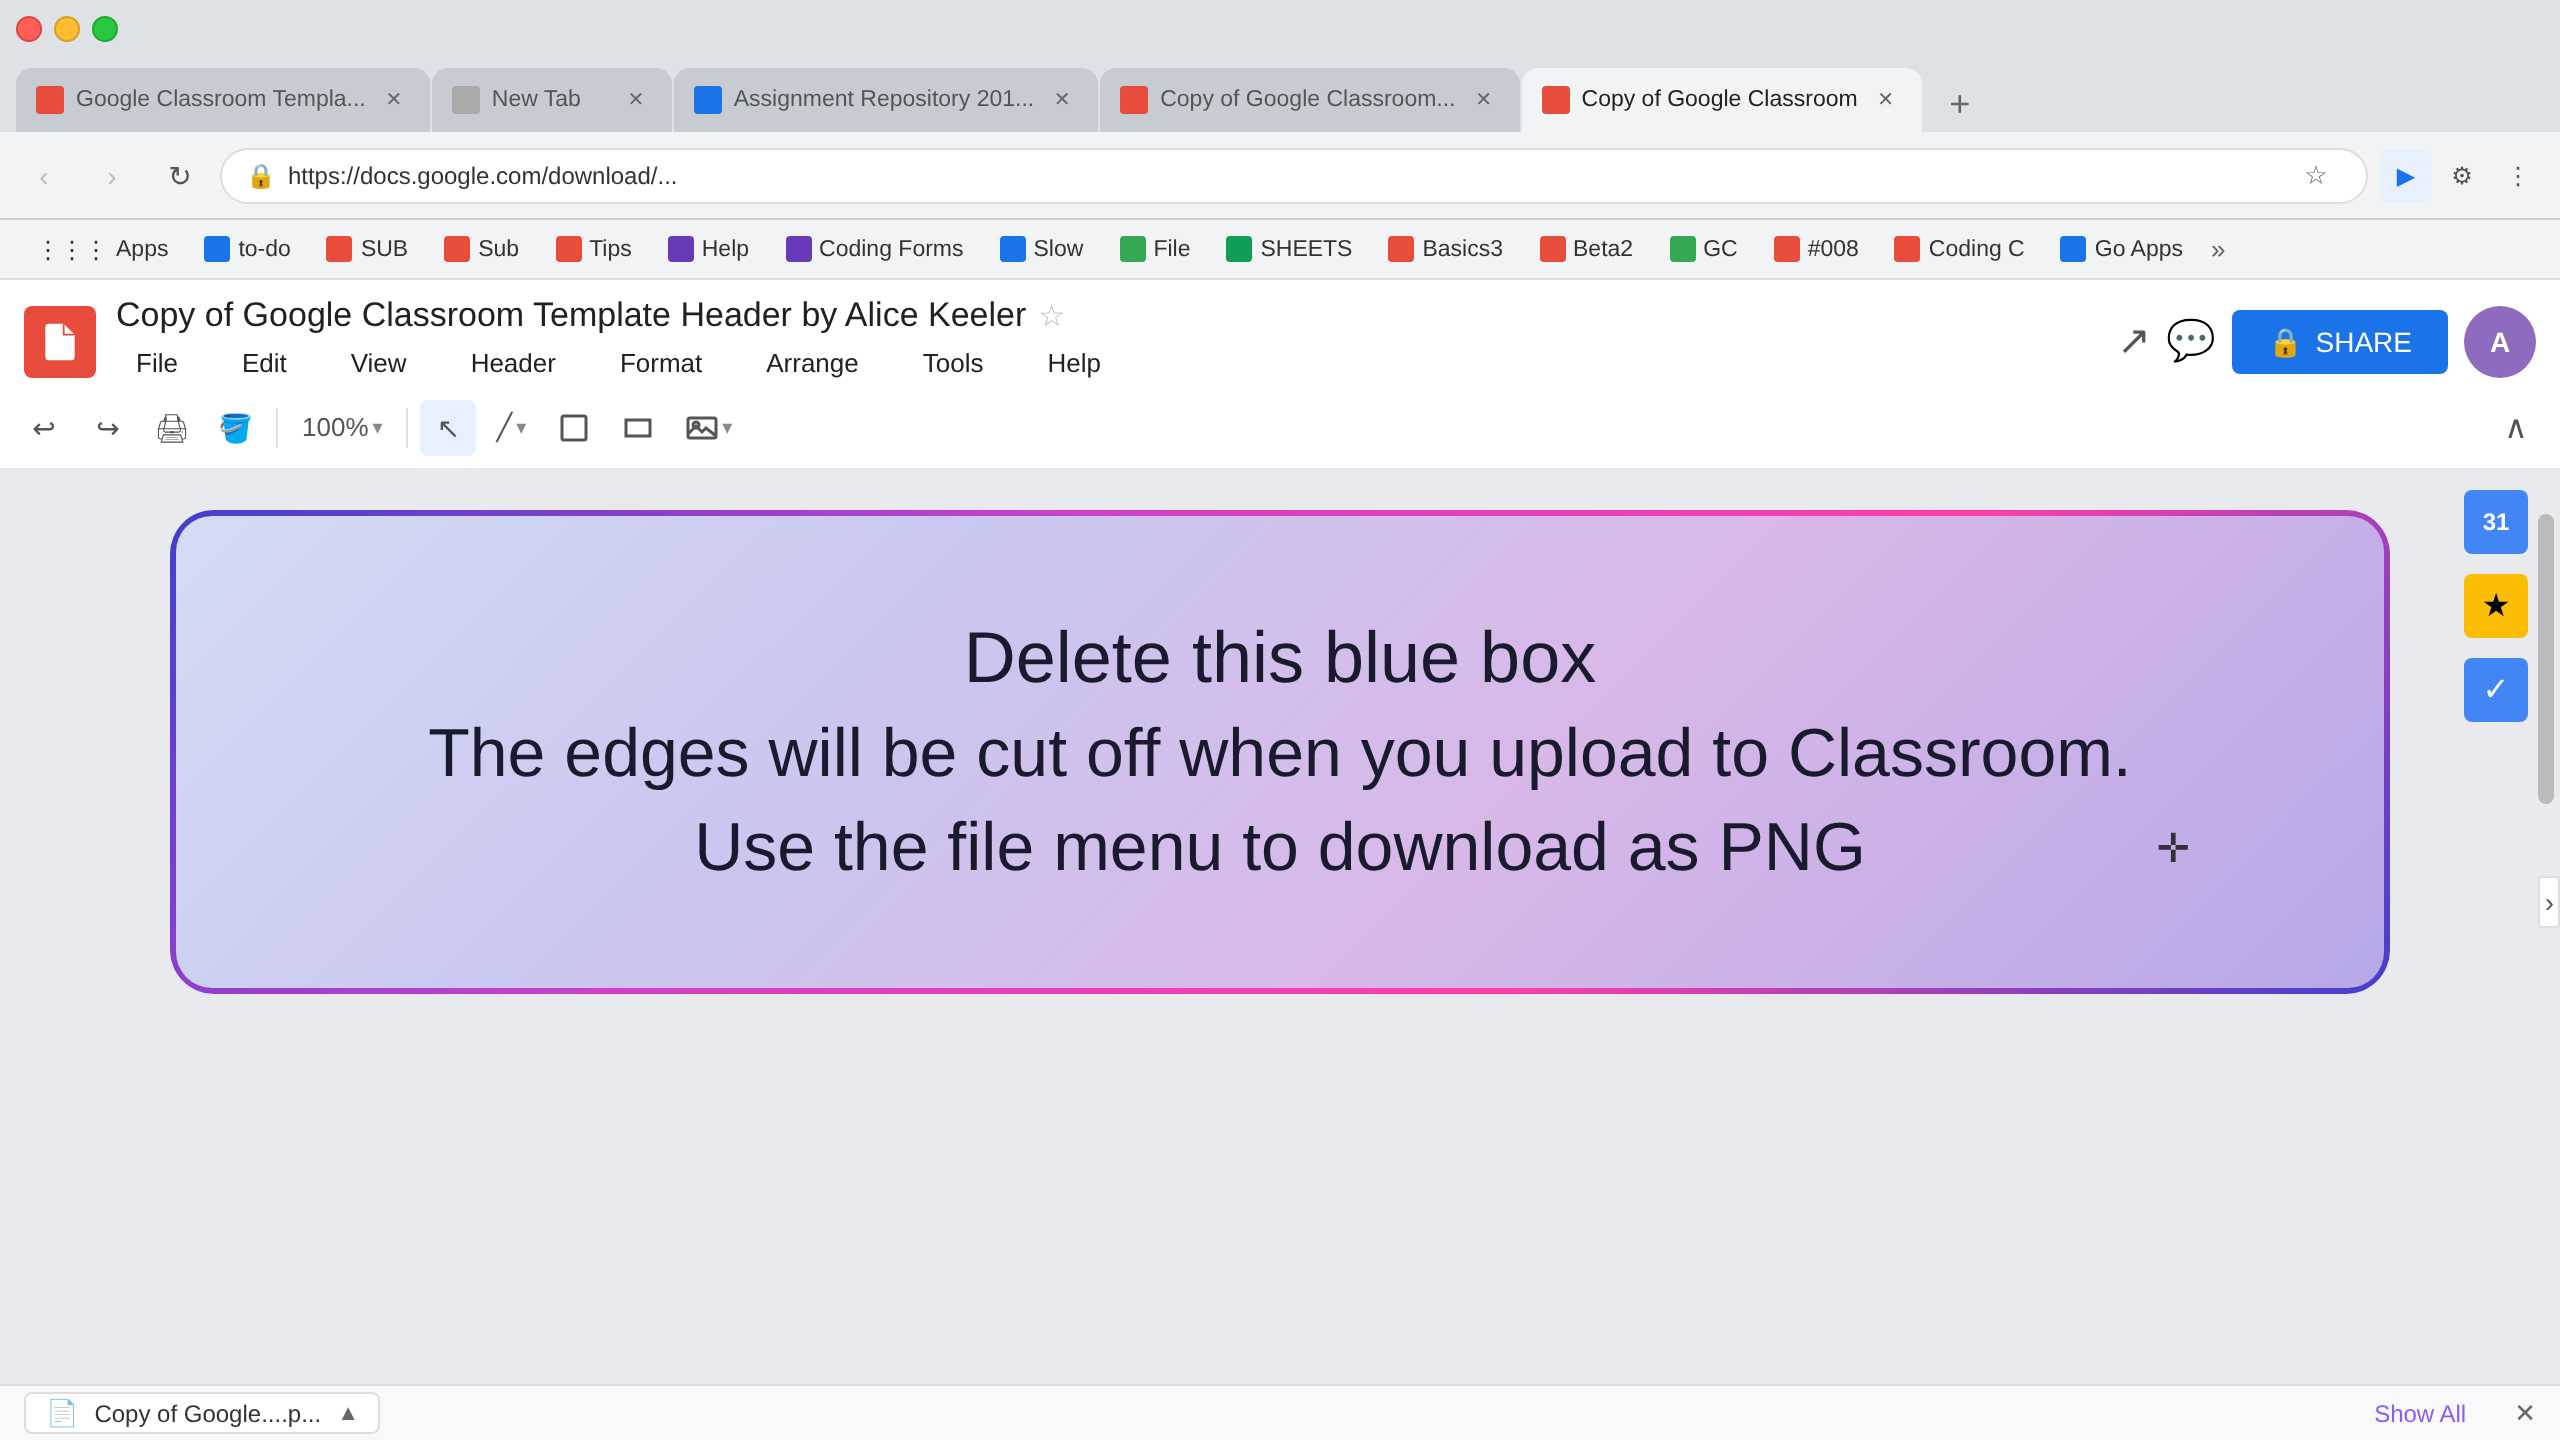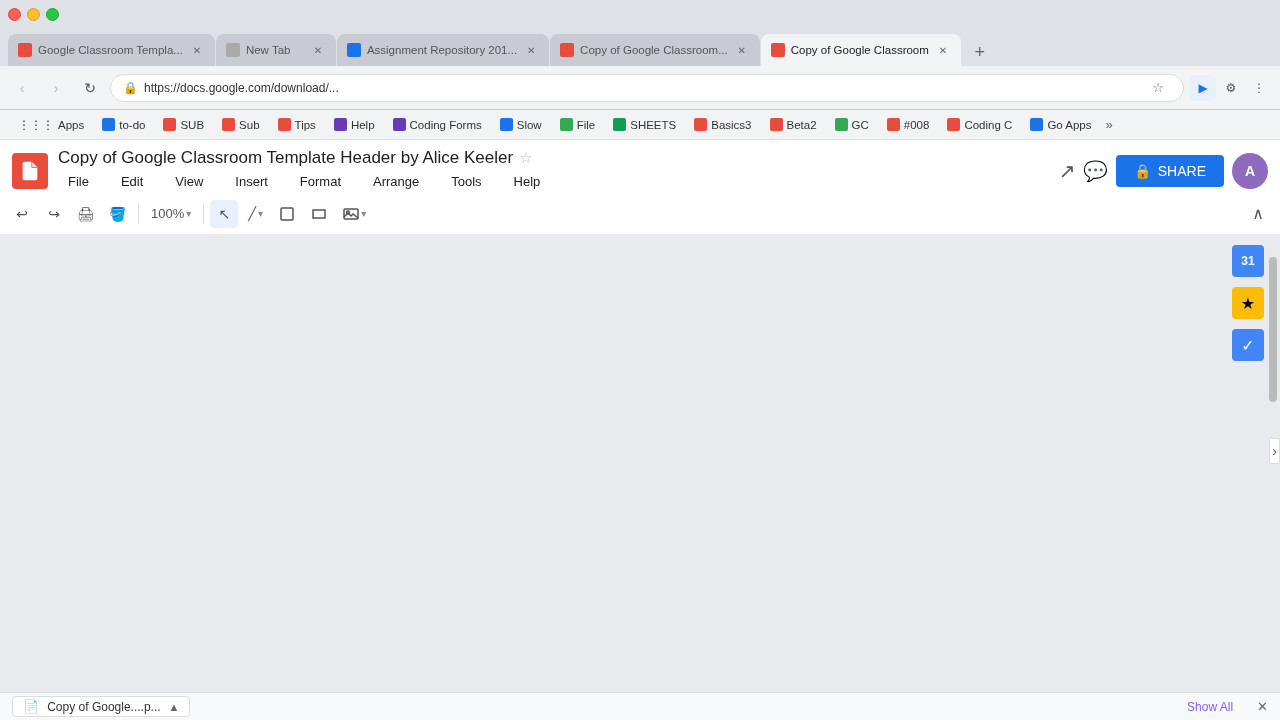--- a/index.html
+++ b/index.html
@@ -211,21 +211,21 @@
     <div style="flex:1;">
       <div style="display:flex;align-items:center;gap:6px;">
         <span style="font-size:17px;color:#202124;font-weight:400;">Copy of Google Classroom Template Header by Alice Keeler</span>
         <span style="color:#bbb;font-size:15px;">☆</span>
       </div>
 
       <div style="display:flex;gap:12px;margin-top:2px;">
         <span class="docs-menu-item">File</span>
         <span class="docs-menu-item">Edit</span>
         <span class="docs-menu-item">View</span>
-        <span class="docs-menu-item">Insert</span>
+        <span class="docs-menu-item">Header</span>
         <span class="docs-menu-item">Format</span>
         <span class="docs-menu-item">Arrange</span>
         <span class="docs-menu-item">Tools</span>
         <span class="docs-menu-item">Help</span>
       </div>
     </div>
 
     <div style="display:flex;align-items:center;gap:8px;">
       <span style="font-size:20px;color:#555;cursor:pointer;">↗</span>
       <span style="font-size:20px;color:#555;cursor:pointer;">💬</span>
@@ -275,20 +275,32 @@
           <path d="M1 11l4-4 3 3 2-2 5 4"></path>
         </svg>
       <span class="chevron">▾</span>
     </div>
 
     <div class="collapse-btn">∧</div>
   </div>
 
   <div class="canvas-area">
 
+    <div style="position:relative;width:1150px;">
+
+      <div class="banner-border">
+        <div class="banner-inner">
+          <div style="font-size:36px;color:#1a1a2e;font-weight:400;margin-bottom:8px;">Delete this blue box</div>
+          <div style="font-size:34px;color:#1a1a2e;font-weight:400;margin-bottom:8px;">The edges will be cut off when you upload to Classroom.</div>
+          <div style="font-size:34px;color:#1a1a2e;font-weight:400;">Use the file menu to download as PNG</div>
+        </div>
+      </div>
+
+      <div style="position:absolute;right:120px;bottom:60px;font-size:20px;color:#333;cursor:crosshair;">✛</div>
+    </div>
 
     <div style="position:absolute;right:0;top:0;width:14px;height:100%;display:flex;align-items:flex-start;justify-content:center;padding-top:4px;">
       <div style="width:8px;height:80%;background:transparent;position:relative;border-radius:4px;">
         <div style="width:8px;height:40%;background:#bbb;border-radius:4px;position:absolute;top:5%;"></div>
       </div>
     </div>
 
     <div style="position:absolute;right:16px;top:10px;display:flex;flex-direction:column;gap:10px;">
       <div style="width:32px;height:32px;background:#4285f4;border-radius:4px;display:flex;align-items:center;justify-content:center;color:#ffffff;font-size:12px;font-weight:bold;cursor:pointer;">31</div>
       <div style="width:32px;height:32px;background:#fbbc04;border-radius:4px;display:flex;align-items:center;justify-content:center;font-size:16px;cursor:pointer;">★</div>

